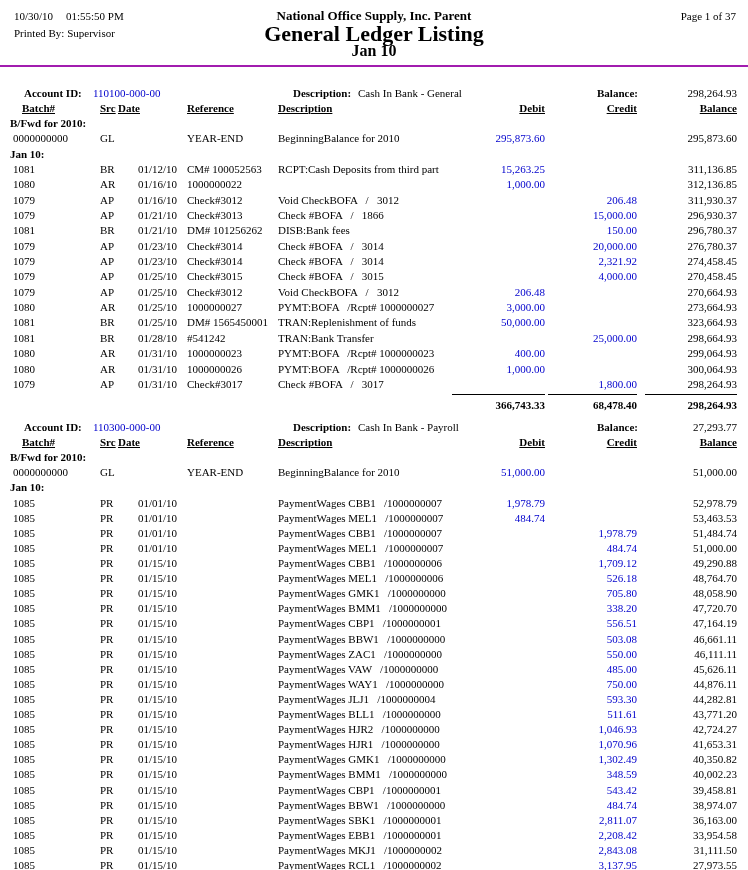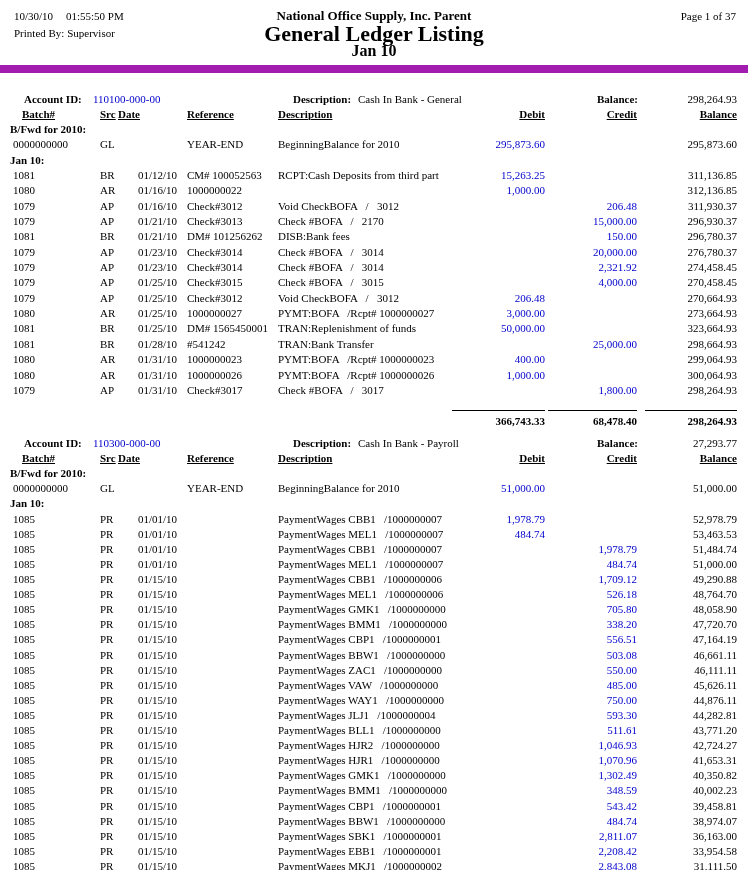--- a/index.html
+++ b/index.html
@@ -1,19 +1,19 @@
 <!DOCTYPE html>
 <html><head>
 <meta charset="utf-8">
 <style>
   html,body{margin:0;padding:0;background:#ffffff;}
   .page{position:relative;width:748px;height:870px;background:#ffffff;overflow:hidden;
         font-family:"Liberation Serif","DejaVu Serif",serif;font-size:11px;color:#000;}
   
-  .hdr{position:relative;height:65px;border-bottom:8px solid #a21caf;}
+  .hdr{position:relative;height:65px;border-bottom:2px solid #a21caf;}
   .h-date{position:absolute;left:14px;top:10px;}
   .h-time{position:absolute;left:66px;top:10px;}
   .h-printed{position:absolute;left:14px;top:27px;}
   .h-company{position:absolute;left:0;top:8px;width:100%;text-align:center;font-size:13px;font-weight:bold;}
   .h-title{position:absolute;left:0;top:21px;width:100%;text-align:center;font-size:22px;font-weight:bold;}
   .h-period{position:absolute;left:0;top:42px;width:100%;text-align:center;font-size:16px;font-weight:bold;}
   .h-page{position:absolute;right:12px;top:10px;}
   
   .acct-line{position:relative;height:15px;line-height:15px;margin-top:19px;}
   .account:nth-of-type(2) .acct-line{margin-top:6px;}
@@ -42,21 +42,21 @@
   .c-src{left:100px;}
   .c-date{left:118px;margin-left:20px;}
   .c-ref{left:187px;}
   .c-desc{left:278px;width:178px;overflow:hidden;white-space:pre;}
   .c-debit{left:420px;width:125px;text-align:right;}
   .c-credit{left:552px;width:85px;text-align:right;}
   .c-bal{left:630px;width:107px;text-align:right;}
   .amt{color:#0000cc;cursor:pointer;}
   .sec-label{position:absolute;left:10px;font-weight:bold;}
   
-  .totals{position:relative;height:20px;line-height:17px;margin-top:12px;}
+  .totals{position:relative;height:20px;line-height:17px;margin-top:2px;}
   .t-cell{position:absolute;top:0;border-top:1px solid #000;padding-top:2px;
           text-align:right;font-weight:bold;}
   .t-debit{left:452px;width:93px;}
   .t-credit{left:548px;width:89px;}
   .t-bal{left:645px;width:92px;}
 </style>
 </head>
 <body>
 
 <div class="page">
@@ -141,21 +141,21 @@
       <span class="c c-debit amt"></span>
       <span class="c c-credit amt">206.48</span>
       <span class="c c-bal">311,930.37</span>
     </div>
 
     <div class="row">
       <span class="c c-batch">1079</span>
       <span class="c c-src">AP</span>
       <span class="c c-date">01/21/10</span>
       <span class="c c-ref">Check#3013</span>
-      <span class="c c-desc">Check #BOFA   /   2170</span>
+      <span class="c c-desc">Check #BOFA   /   1866</span>
       <span class="c c-debit amt"></span>
       <span class="c c-credit amt">15,000.00</span>
       <span class="c c-bal">296,930.37</span>
     </div>
 
     <div class="row">
       <span class="c c-batch">1081</span>
       <span class="c c-src">BR</span>
       <span class="c c-date">01/21/10</span>
       <span class="c c-ref">DM# 101256262</span>

